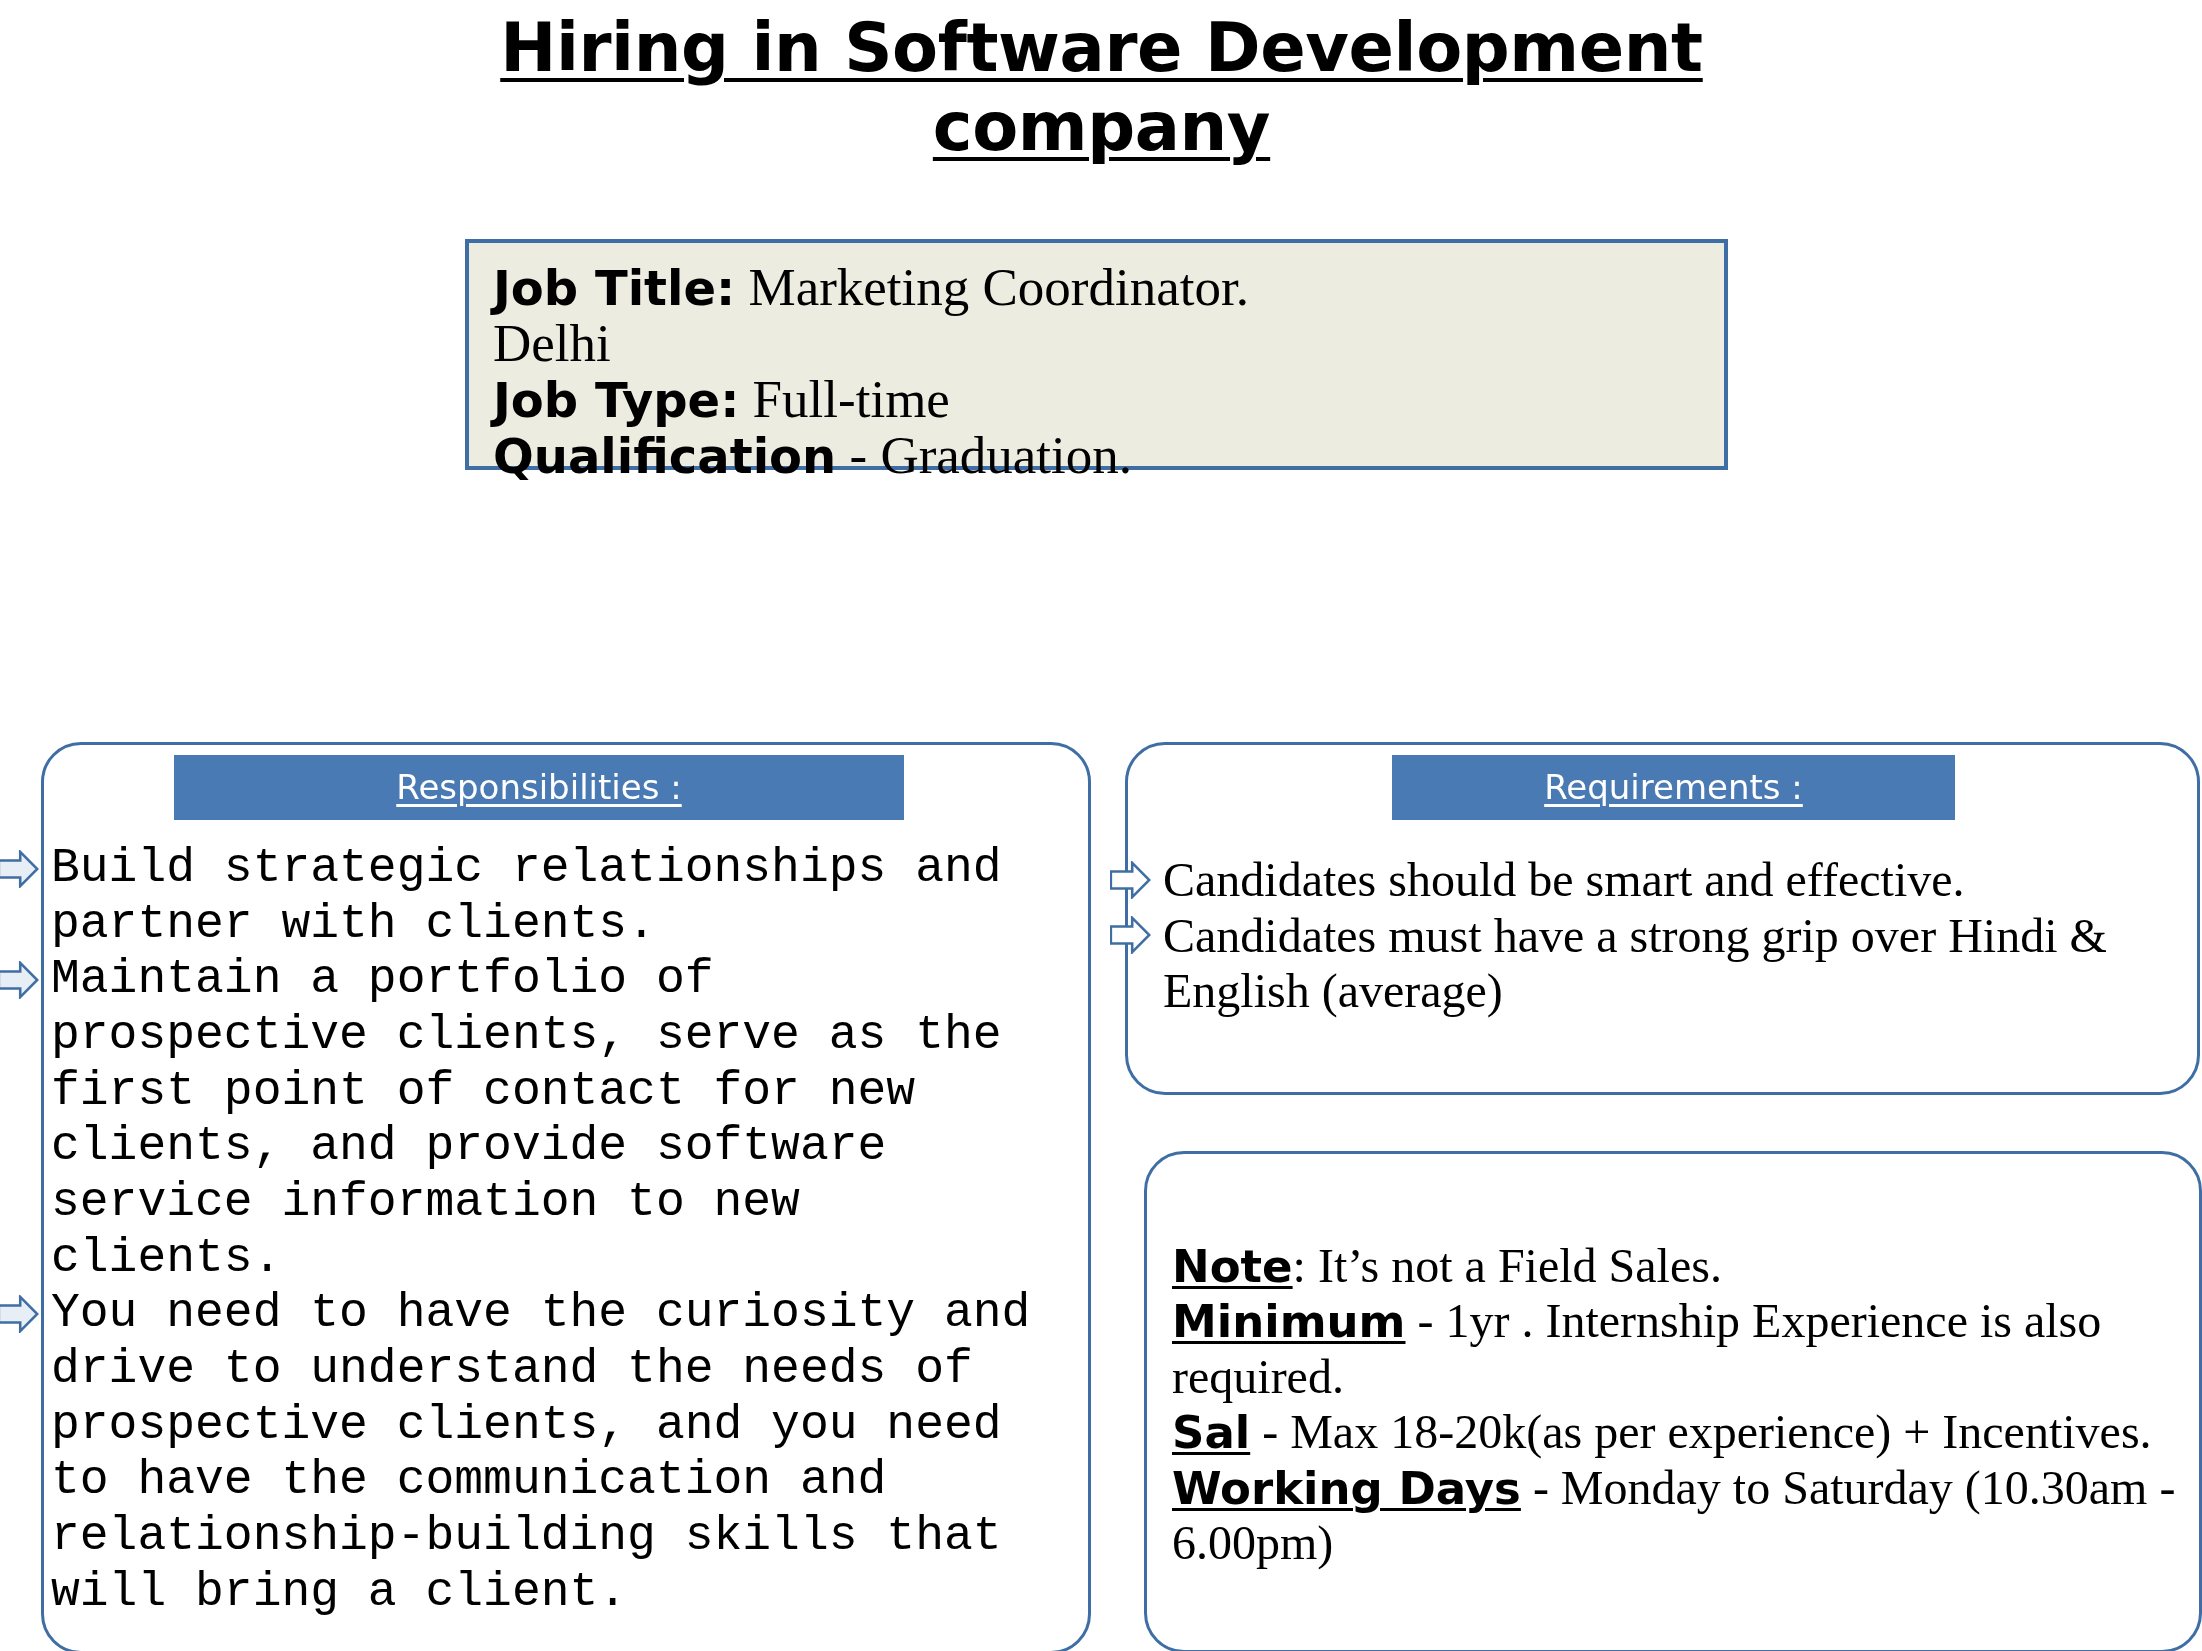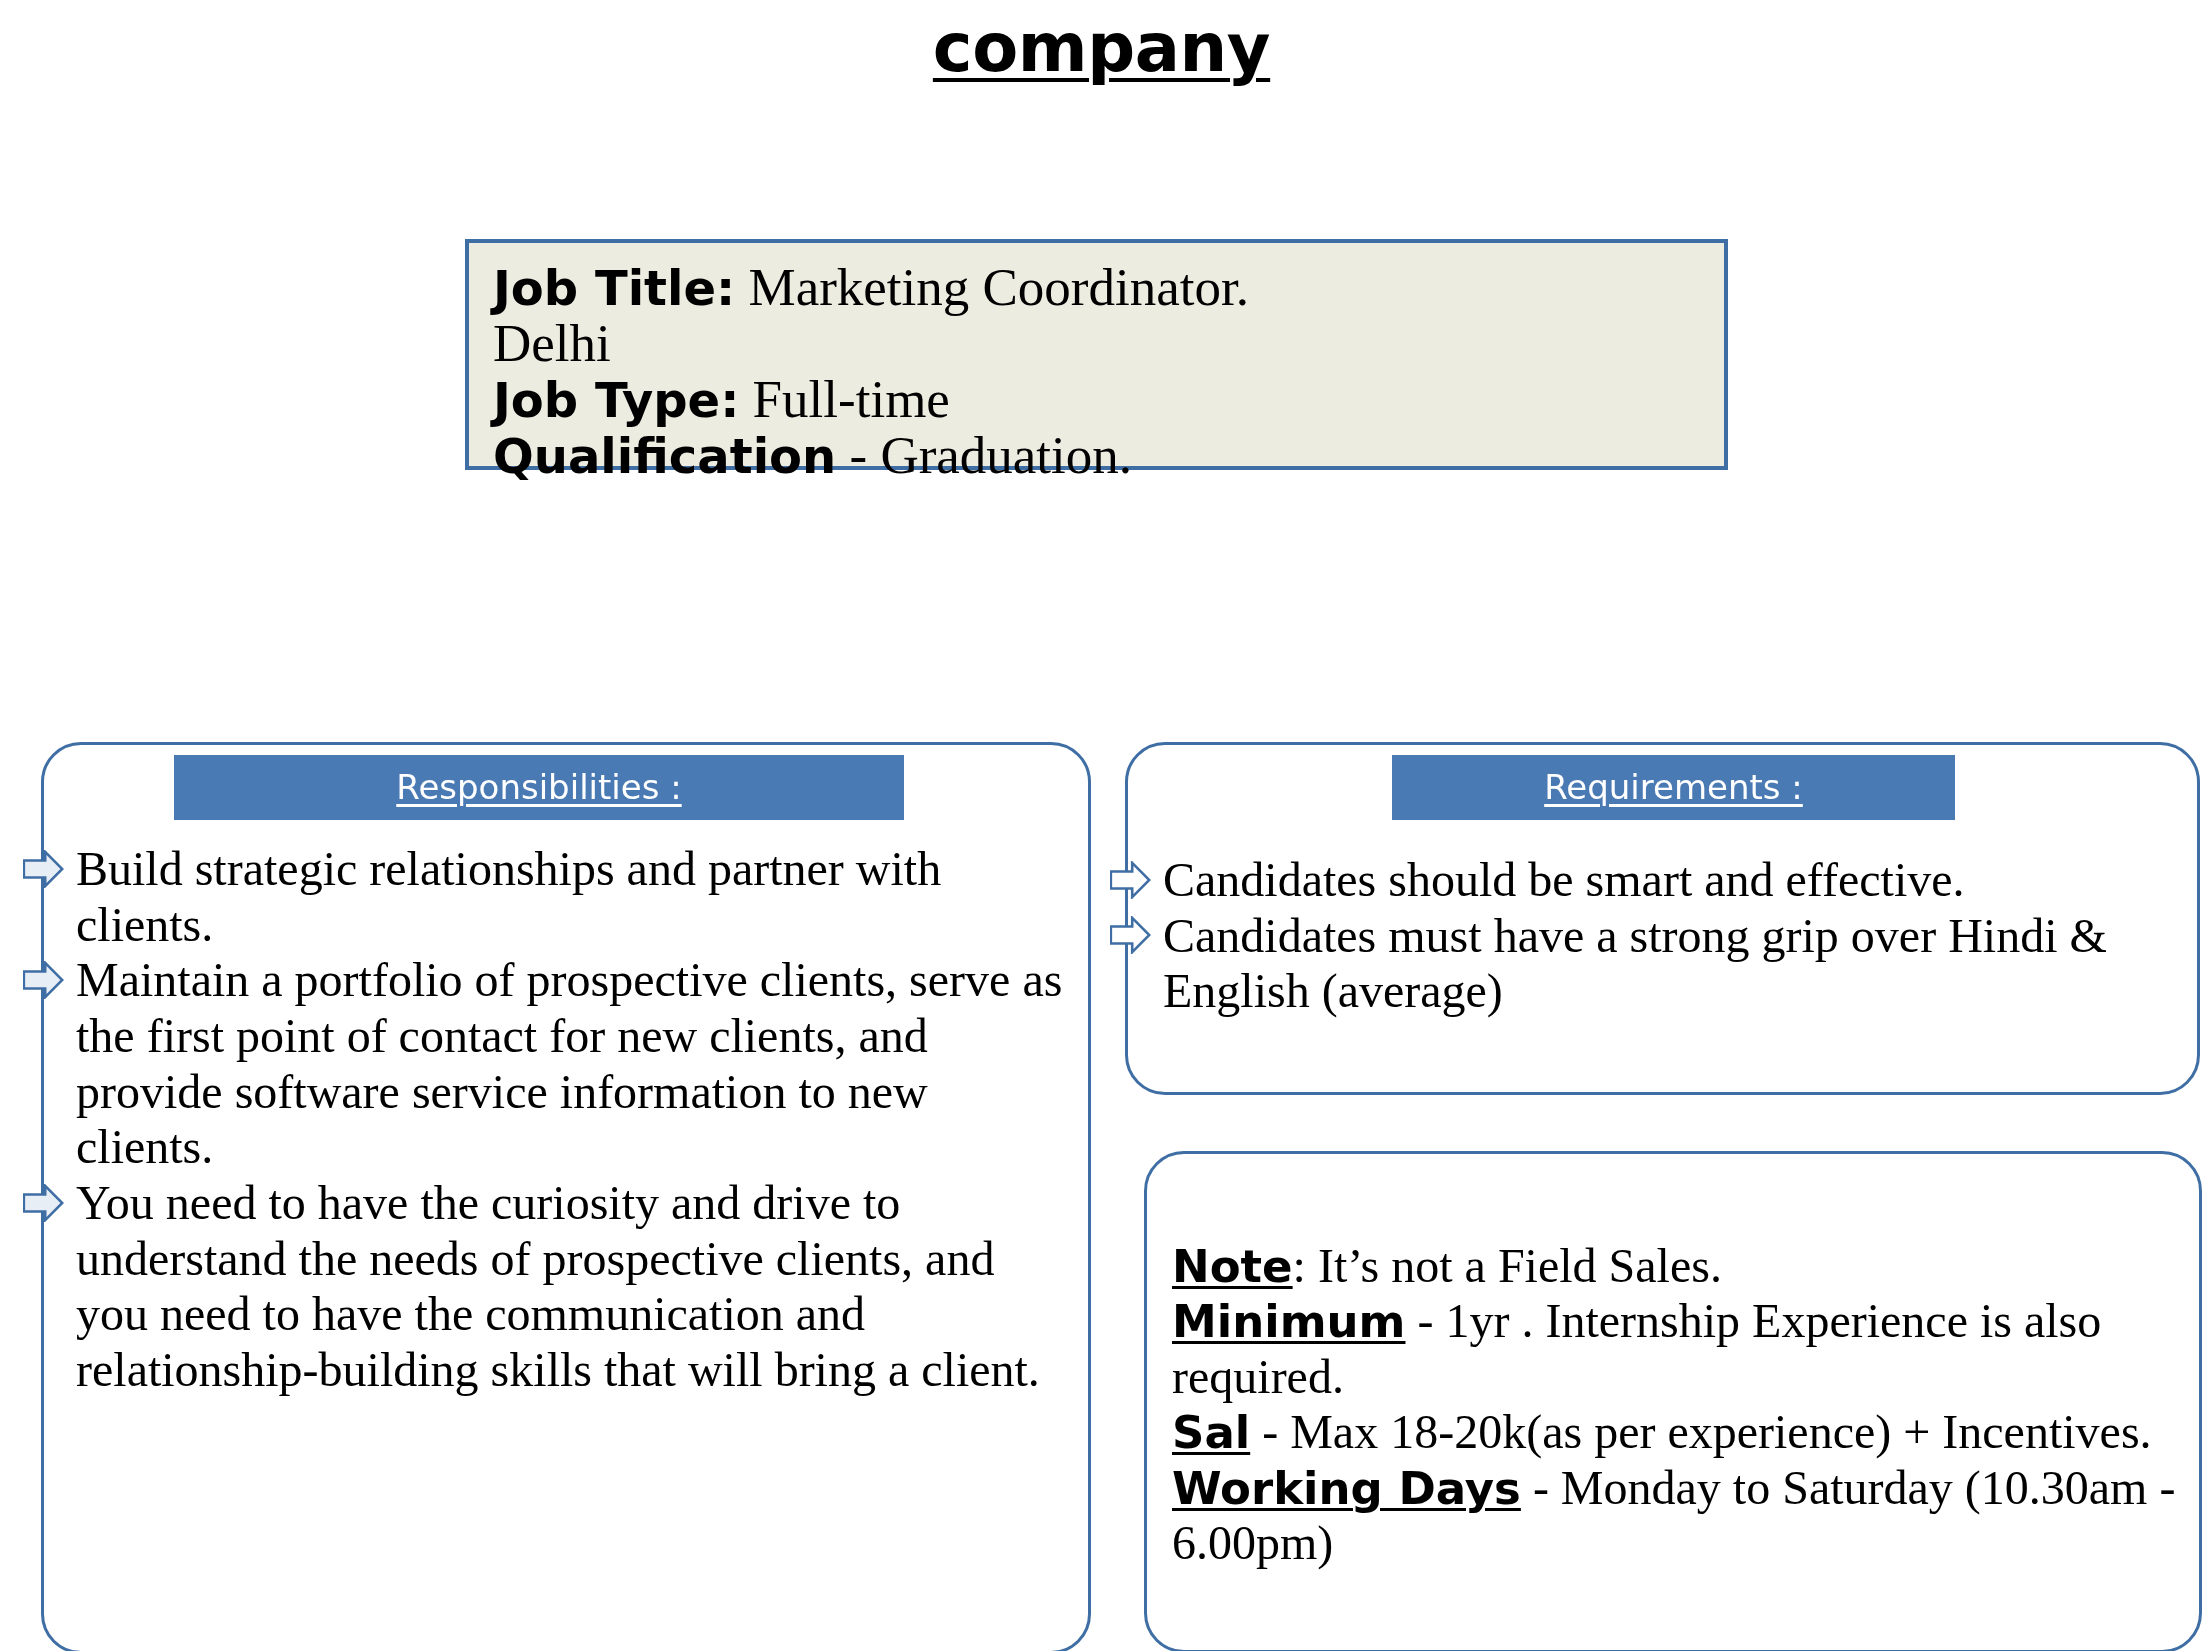--- a/index.html
+++ b/index.html
@@ -126,23 +126,24 @@
   .arrow {
     position: absolute;
     left: -53px;
     top: 8.6px;
     width: 41px;
     height: 38px;
   }
   .arrow svg { display: block; }
 
   #responsibilities-list {
-    left: 76px;
+    left: 51px;
     top: 841px;
     width: 989px;
+    font-family: Liberation Mono, monospace;
   }
   #requirements-list {
     left: 1163px;
     top: 852px;
     width: 1015px;
   }
 
   
   #note-list {
     position: absolute;
@@ -160,20 +161,21 @@
     text-decoration: underline;
     text-underline-offset: 4.3px;
     text-decoration-thickness: 3.4px;
     font-size: 45px;
   }
 </style>
 </head>
 <body>
 
 <div class="title">
+  <span class="line u">Hiring in Software Development</span>
   <span class="line u">company</span>
 </div>
 
 <div class="jobbox">
   <div class="row">
     <span class="lbl">Job Title:</span><span> Marketing Coordinator.</span>
   </div>
   <div class="row">Delhi</div>
   <div class="row">
     <span class="lbl">Job Type:</span><span> Full-time</span>

